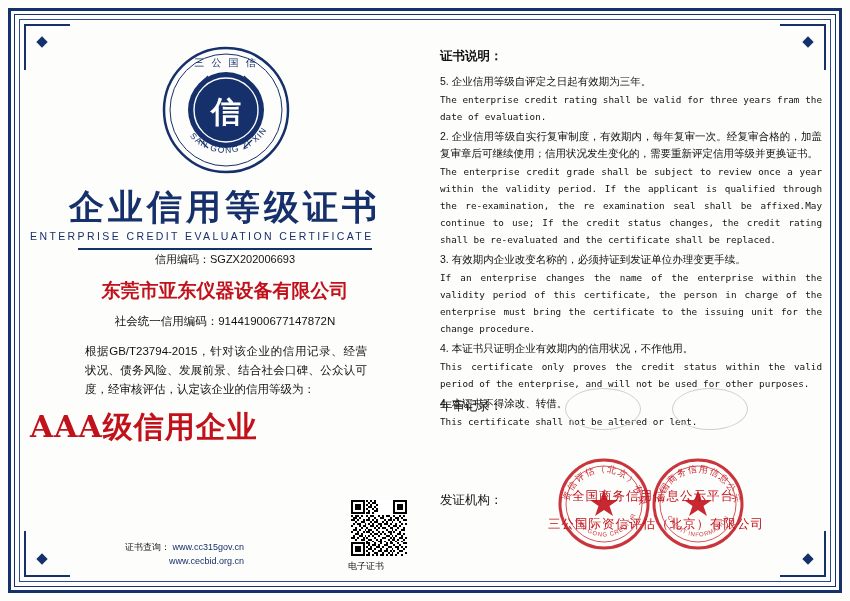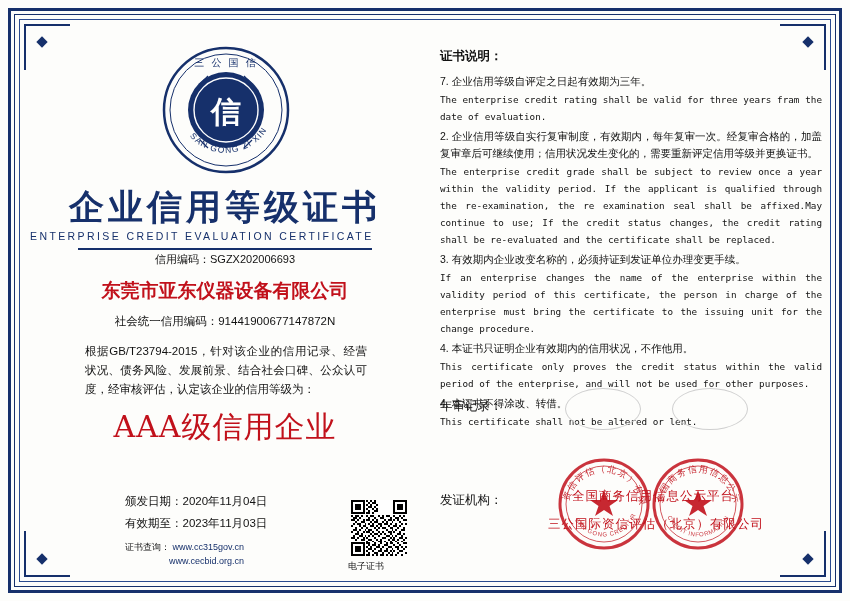--- a/index.html
+++ b/index.html
@@ -104,24 +104,24 @@
   }
   .desc{
     position:absolute;left:55px;top:310px;width:282px;
     font-size:11.5px;
     line-height:19px;
     color:#111;
     text-align:justify;
   }
   .grade{
     position:absolute;left:0;top:375px;width:390px;
-    text-align:center;
+    text-align:left;
     font-family:"DejaVu Serif", serif;
     font-size:30px;
-    font-weight:normal;
+    font-weight:bold;
     color:#c1111b;
     letter-spacing:1px;
     white-space:nowrap;
   }
   .dates{
     position:absolute;left:95px;top:458px;
     font-size:11.5px;
     color:#111;
     line-height:22px;
   }
@@ -251,24 +251,20 @@
     <div class="cert-no">信用编码：SGZX202006693</div>
 
     <div class="company">东莞市亚东仪器设备有限公司</div>
 
     <div class="usci">社会统一信用编码：91441900677147872N</div>
 
     <div class="desc">根据GB/T23794-2015，针对该企业的信用记录、经营状况、债务风险、发展前景、结合社会口碑、公众认可度，经审核评估，认定该企业的信用等级为：</div>
 
     <div class="grade">AAA级信用企业</div>
 
-    <div class="dates">
-      <div>颁发日期：2020年11月04日</div>
-      <div>有效期至：2023年11月03日</div>
-    </div>
 
     <div class="query">
       <div>
         <span class="lbl">证书查询：</span>
         <span class="url">www.cc315gov.cn</span>
       </div>
       <div style="padding-left:44px;">
         <span class="url">www.cecbid.org.cn</span>
       </div>
     </div>
@@ -494,21 +490,21 @@
           </g>
         </svg>
       </div>
       <div class="qr-caption">电子证书</div>
     </div>
   </div>
 
   <div class="right">
     <h3>证书说明：</h3>
 
-    <p class="note-cn">7. 企业信用等级自评定之日起有效期为三年。</p>
+    <p class="note-cn">5. 企业信用等级自评定之日起有效期为三年。</p>
     <p class="note-en">The enterprise credit rating shall be valid for three years fram the date of evaluation.</p>
 
     <p class="note-cn">2. 企业信用等级自实行复审制度，有效期内，每年复审一次。经复审合格的，加盖复审章后可继续使用；信用状况发生变化的，需要重新评定信用等级并更换证书。</p>
     <p class="note-en">The enterprise credit grade shall be subject to review once a year within the validity period. If the applicant is qualified through the re-examination, the re examination seal shall be affixed.May continue to use; If the credit status changes, the credit rating shall be re-evaluated and the certificate shall be replaced.</p>
 
     <p class="note-cn">3. 有效期内企业改变名称的，必须持证到发证单位办理变更手续。</p>
     <p class="note-en">If an enterprise changes the name of the enterprise within the validity period of this certificate, the person in charge of the enterprise must bring the certificate to the issuing unit for the change procedure.</p>
 
     <p class="note-cn">4. 本证书只证明企业有效期内的信用状况，不作他用。</p>
     <p class="note-en">This certificate only proves the credit status within the valid period of the enterprise, and will not be used for other purposes.</p>

